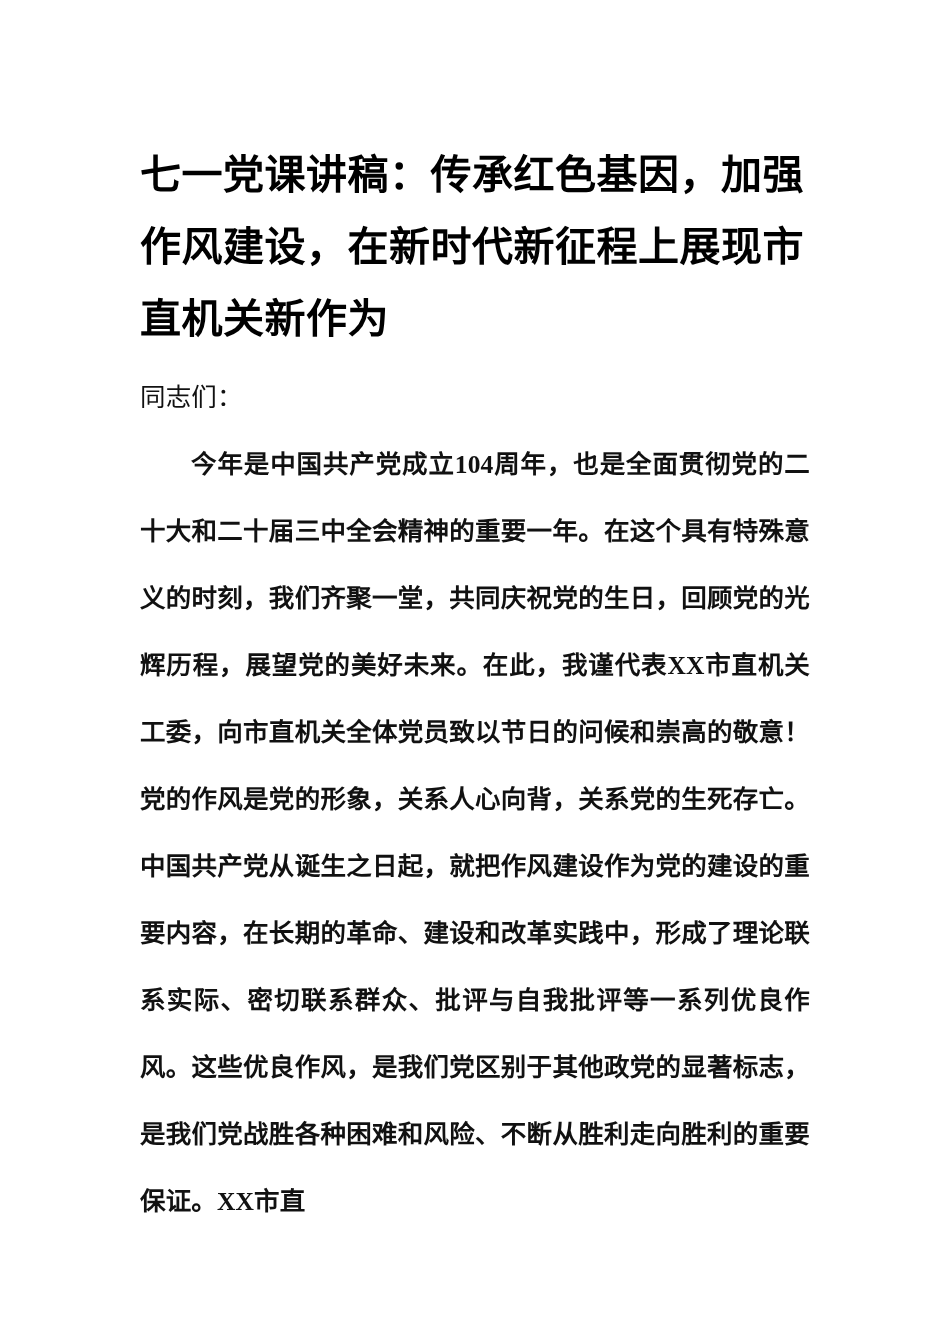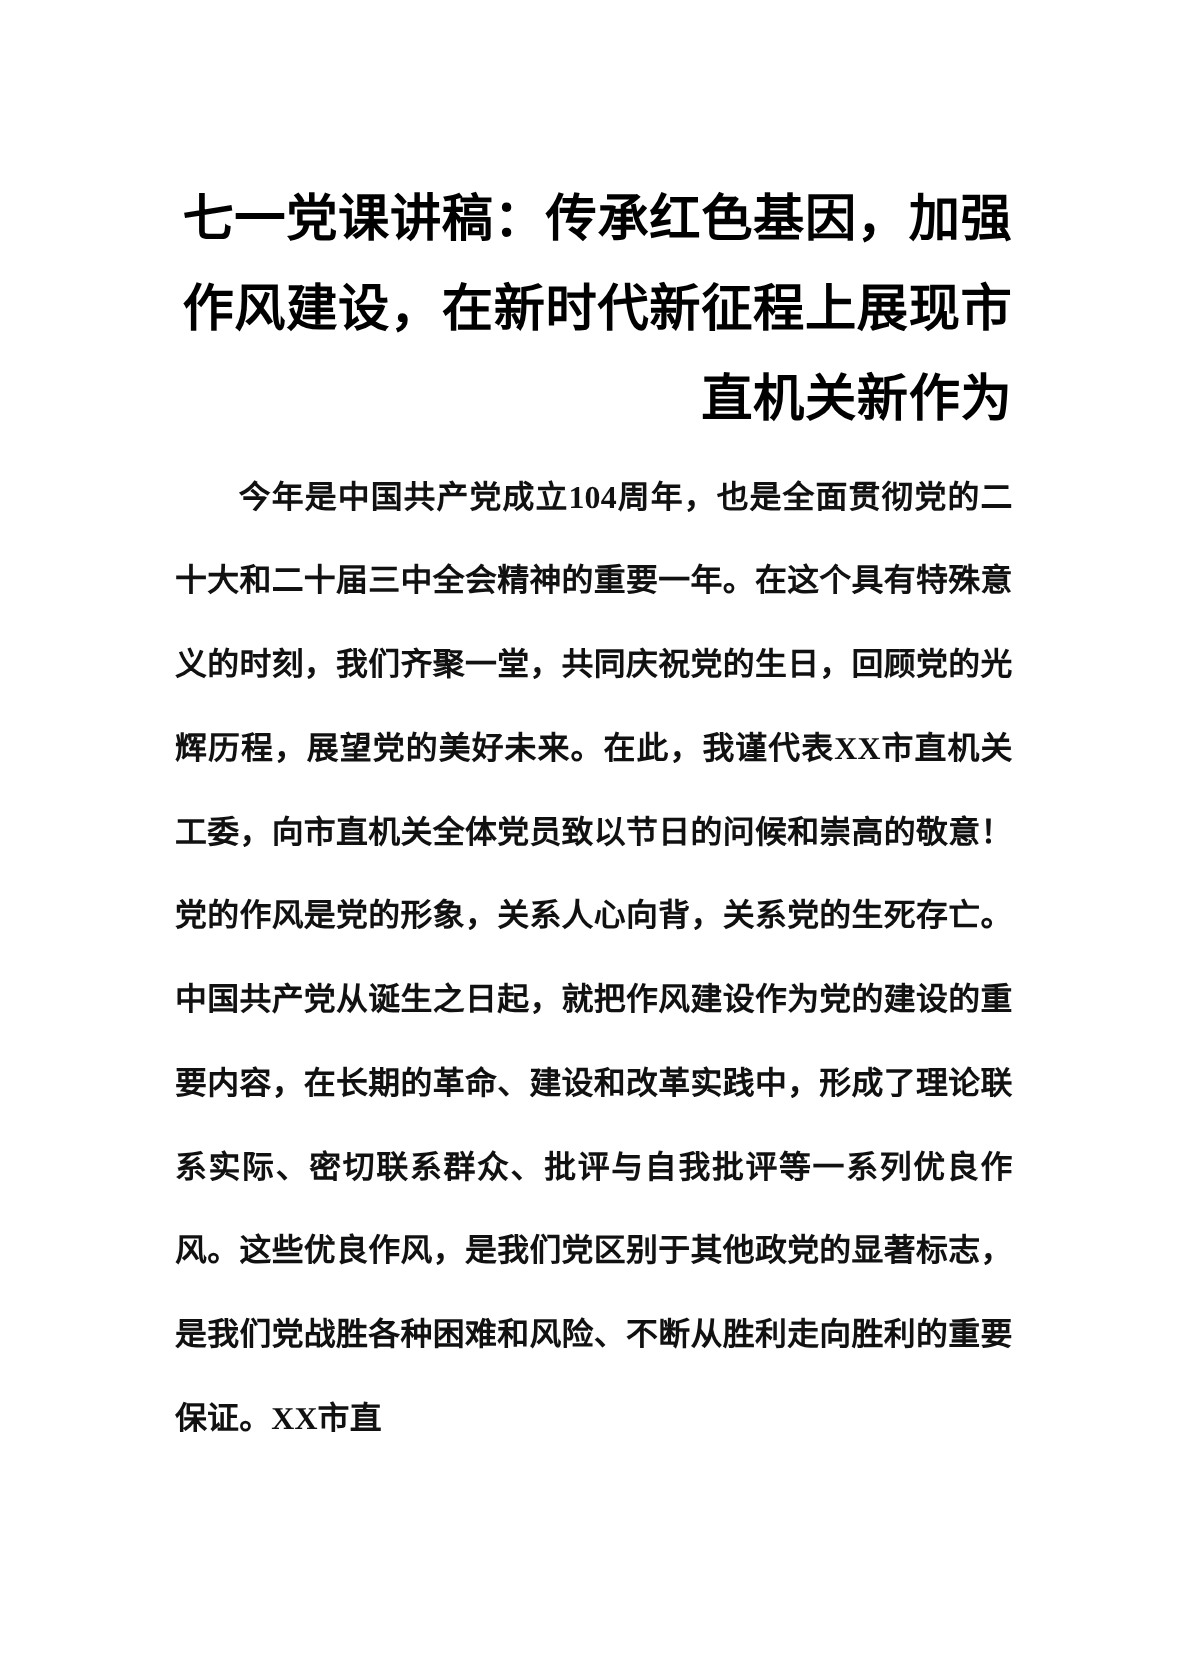--- a/index.html
+++ b/index.html
@@ -17,21 +17,21 @@
     overflow: hidden;
     box-sizing: border-box;
   }
 
   
   .doc-title {
     position: absolute;
     left: 140px;
     top: 112px;
     width: 670px;
-    text-align: right;
+    text-align: left;
     font-family: "DejaVu Serif", "Liberation Serif", serif;
     font-weight: 700;
     font-size: 41px;
     line-height: 72px;
     letter-spacing: 0.5px;
     color: #000000;
     white-space: pre-wrap;
     word-break: break-all;
   }
 
@@ -71,18 +71,19 @@
 </style>
 </head>
 <body>
 
 <div class="page">
 
   <h1 class="doc-title">七一党课讲稿：传承红色基因，加强作风建设，在新时代新征程上展现市直机关新作为</h1>
 
   <div class="doc-body">
 
+    <p class="para salutation">同志们：</p>
 
     <p class="para flow">今年是中国共产党成立104周年，也是全面贯彻党的二十大和二十届三中全会精神的重要一年。在这个具有特殊意义的时刻，我们齐聚一堂，共同庆祝党的生日，回顾党的光辉历程，展望党的美好未来。在此，我谨代表XX市直机关工委，向市直机关全体党员致以节日的问候和崇高的敬意！党的作风是党的形象，关系人心向背，关系党的生死存亡。中国共产党从诞生之日起，就把作风建设作为党的建设的重要内容，在长期的革命、建设和改革实践中，形成了理论联系实际、密切联系群众、批评与自我批评等一系列优良作风。这些优良作风，是我们党区别于其他政党的显著标志，是我们党战胜各种困难和风险、不断从胜利走向胜利的重要保证。XX市直</p>
 
   </div>
 
 </div>
 
 </body></html>

